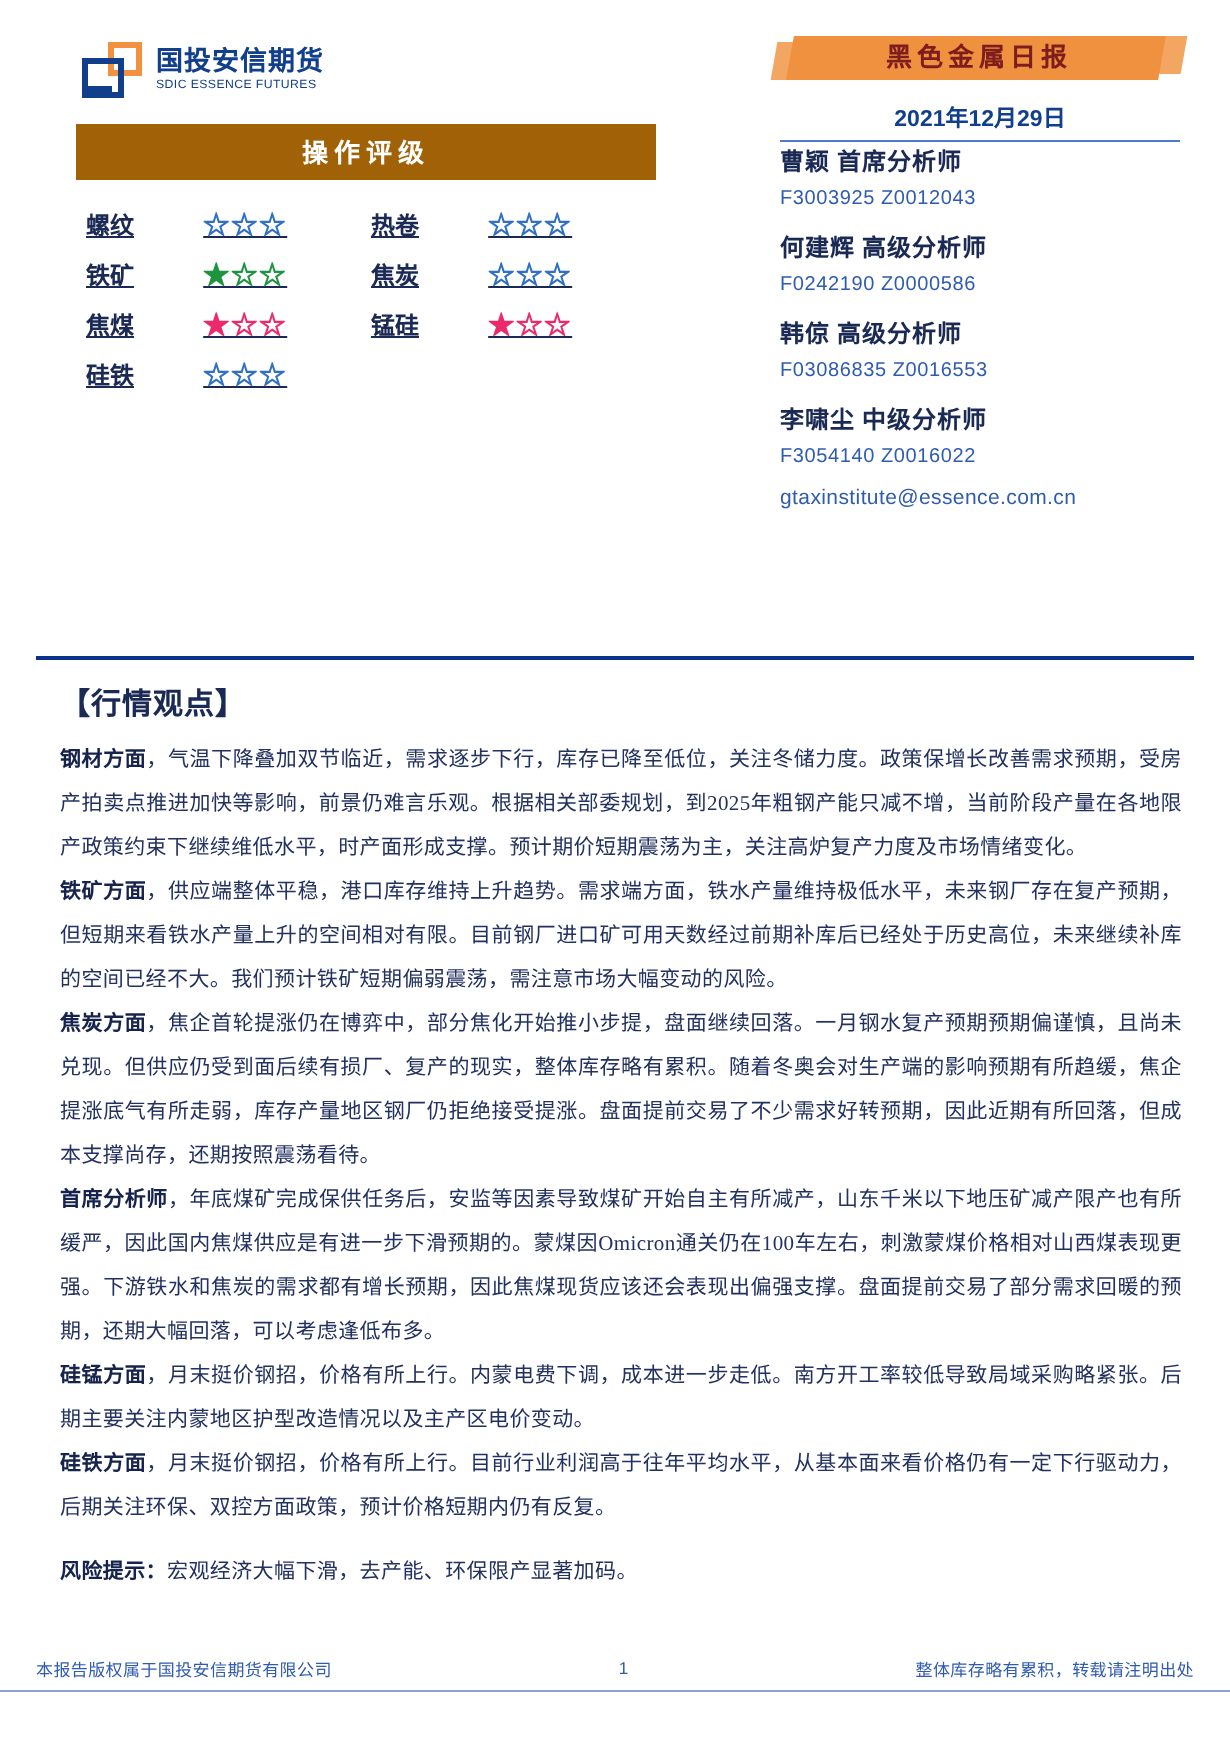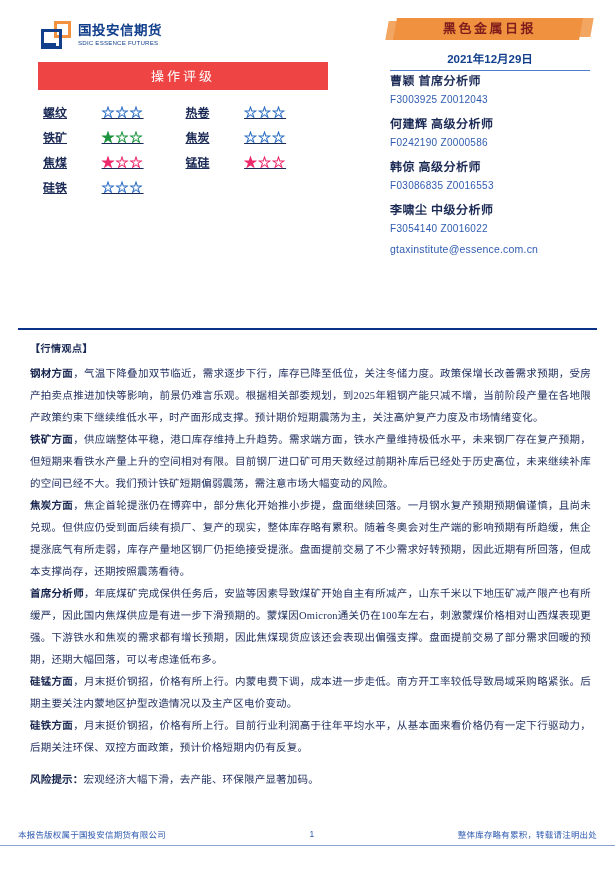--- a/index.html
+++ b/index.html
@@ -92,24 +92,24 @@
     letter-spacing: 0.2px;
     color: #123F8C;
     display: block;
     margin-top: 2px;
     transform: scaleX(1.02);
     transform-origin: left center;
   }
 
   .rating-bar {
     margin-top: 10px;
-    background: #ef4444;
+    background: #a16207;
     color: #ffffff;
     text-align: center;
-    font-weight: normal;
+    font-weight: bold;
     font-size: 13px;
     letter-spacing: 3px;
     padding: 4px 0 5px 0;
     width: 290px;
   }
   .rating-table {
     margin-top: 9px;
     width: 290px;
     border-collapse: collapse;
   }
@@ -237,21 +237,21 @@
   }
 
   
   .body {
     position: absolute;
     left: 18px;
     top: 340px;
     width: 579px;
   }
   .section-title {
-    font-size: 10px;
+    font-size: 15px;
     font-weight: bold;
     color: #1b2a55;
     margin: 0 0 8px 12px;
     letter-spacing: 0.5px;
   }
   .para {
     font-size: 10.5px;
     line-height: 22px;
     color: #223160;
     text-align: justify;

